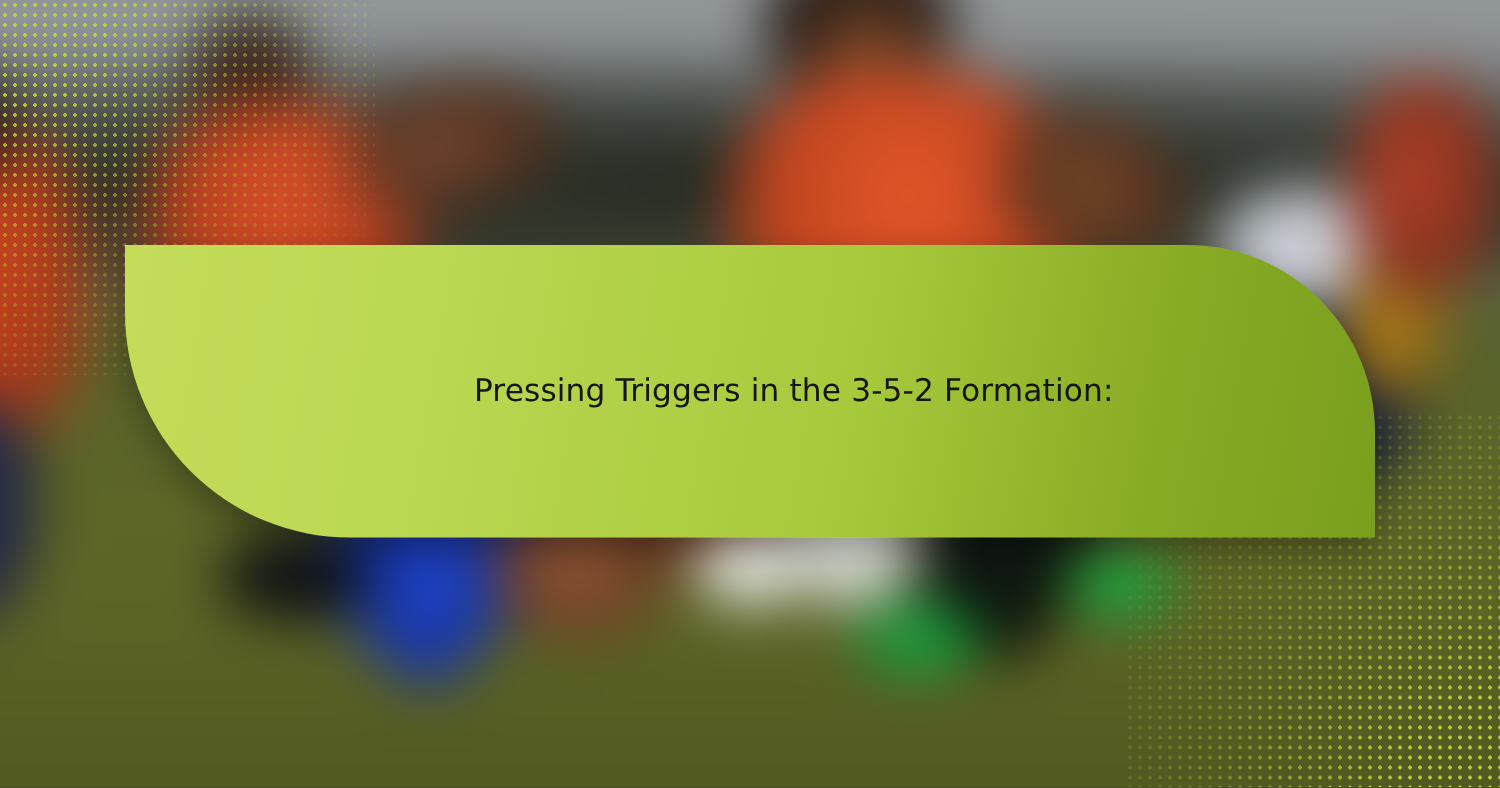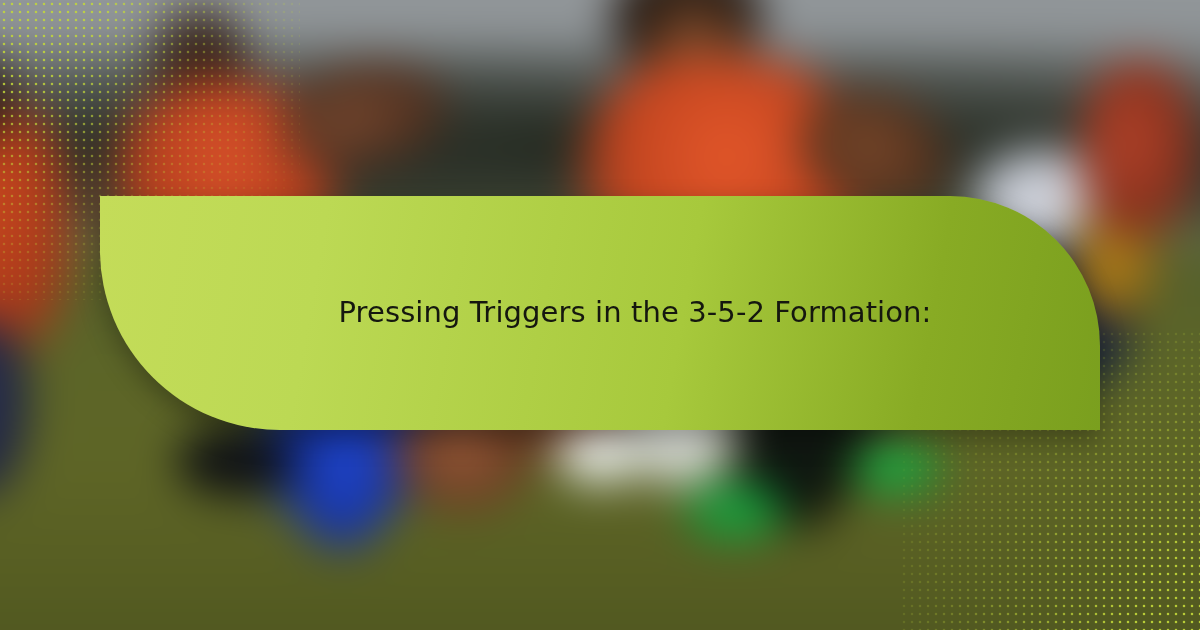--- a/index.html
+++ b/index.html
@@ -230,21 +230,21 @@
     border-radius: 0 150px 0 180px;
     box-shadow: 0 10px 26px rgba(0,0,0,.30);
     display: flex;
     align-items: center;
     justify-content: center;
   }
 
   #title {
     margin: 0;
     padding: 0 70px 0 140px;
-    font-size: 29px;
+    font-size: 25px;
     line-height: 1.42;
     font-weight: 400;
     color: #15170f;
     text-align: right;
     letter-spacing: .1px;
     max-width: 760px;
   }
   #title .ln { display: block; white-space: nowrap; }
 </style>
 </head>

